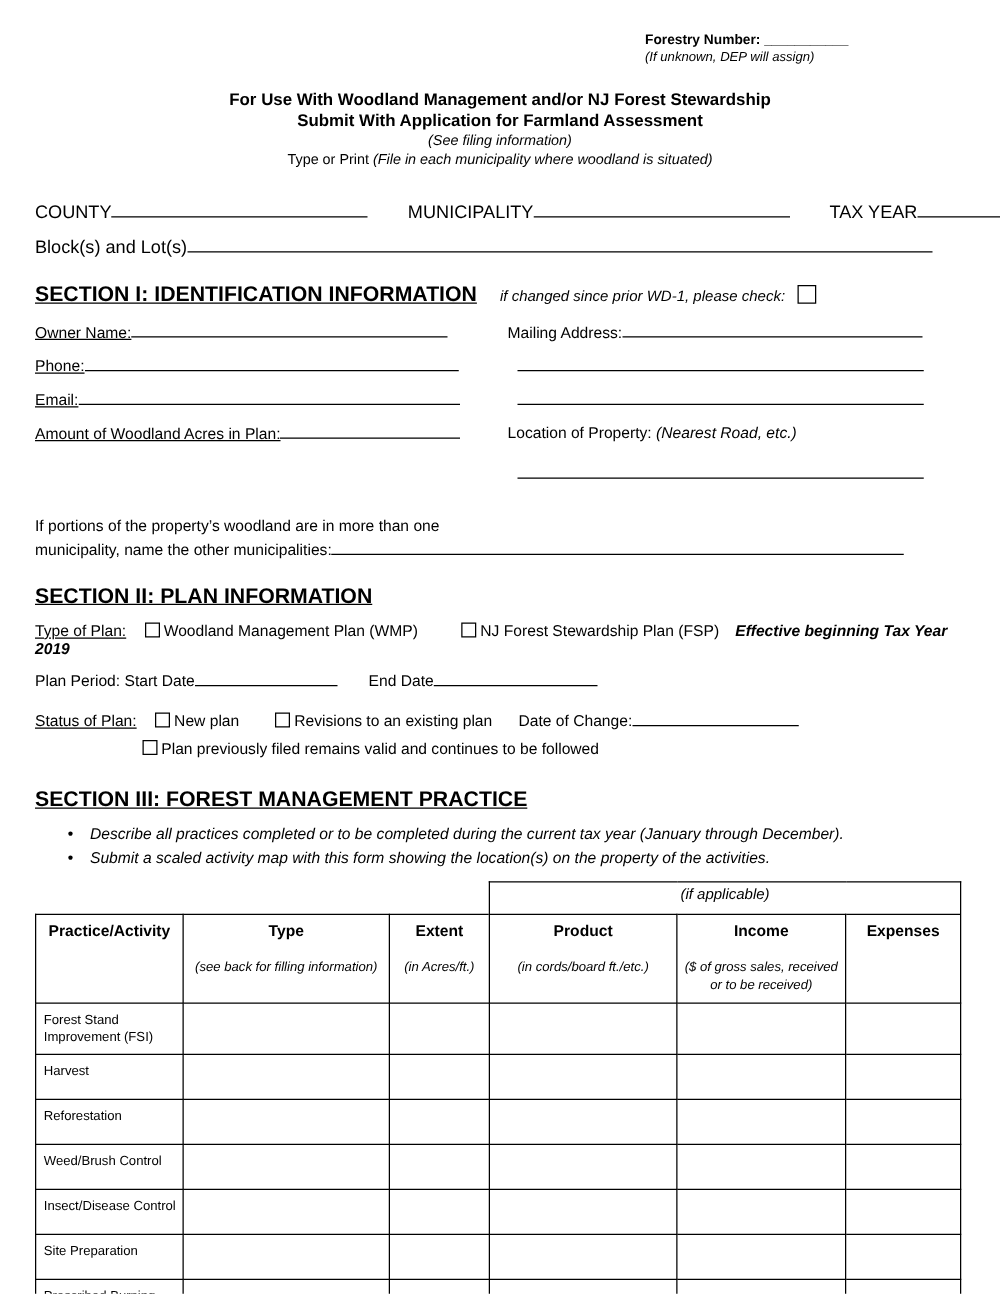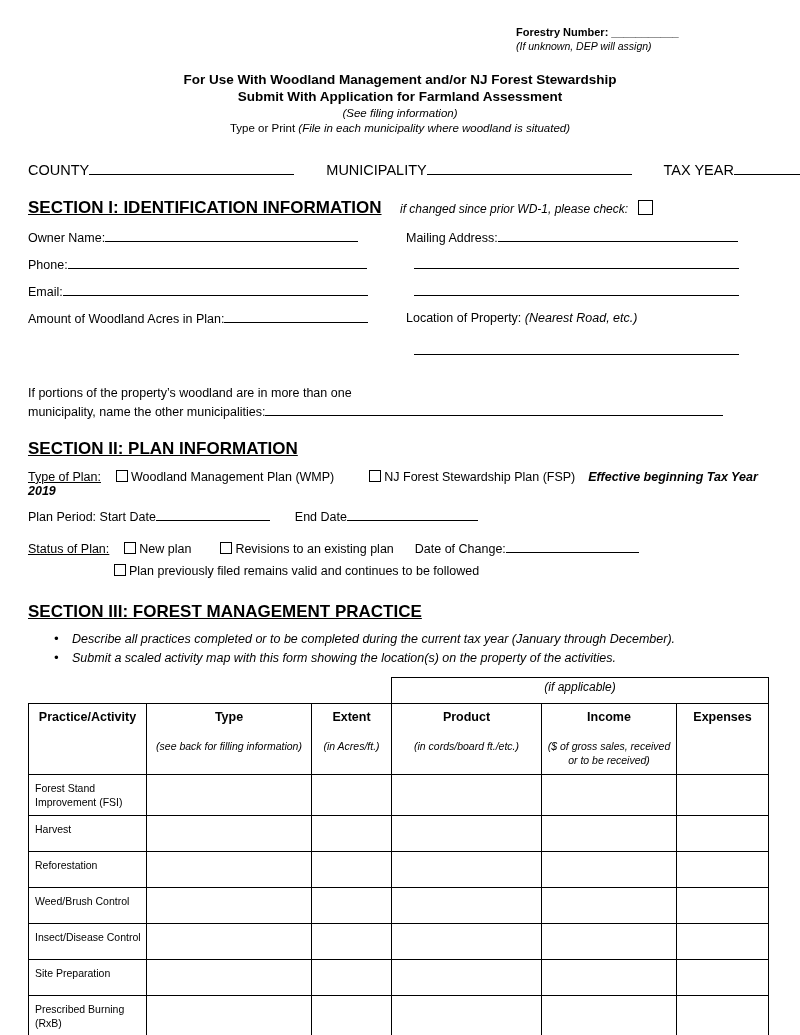--- a/index.html
+++ b/index.html
@@ -122,21 +122,21 @@
     margin-left: 0;
     margin-right: 3px;
     vertical-align: -1px;
   }
 
   .twocol {
     display: flex;
     margin-top: 12px;
     font-size: 12.5px;
   }
-  .col-l { width: 370px; }
+  .col-l { width: 370px; text-decoration: underline; }
   .col-r { flex: 1; padding-left: 8px; }
   .fld { margin-top: 12px; white-space: nowrap; }
   .fld:first-child { margin-top: 0; }
 
   .muni-note {
     margin-top: 26px;
     font-size: 12.5px;
     line-height: 1.55;
   }
 
@@ -231,20 +231,23 @@
   </div>
 
   <div class="county-row">
     <span>COUNTY</span><span class="u" style="width:205px"></span>
     <span style="display:inline-block;width:24px"></span>
     <span>MUNICIPALITY</span><span class="u" style="width:205px"></span>
     <span style="display:inline-block;width:24px"></span>
     <span>TAX YEAR</span><span class="u" style="width:78px"></span>
   </div>
 
+  <div class="blocklots">
+    <span>Block(s) and Lot(s)</span><span class="u" style="width:596px"></span>
+  </div>
 
   <div class="sec1">
     <span class="sec-head">SECTION I: IDENTIFICATION INFORMATION</span>
     <span class="note">if changed since prior WD-1, please check:</span>
     <span class="cbox"></span>
   </div>
 
   <div class="twocol">
     <div class="col-l">
       <div class="fld">

